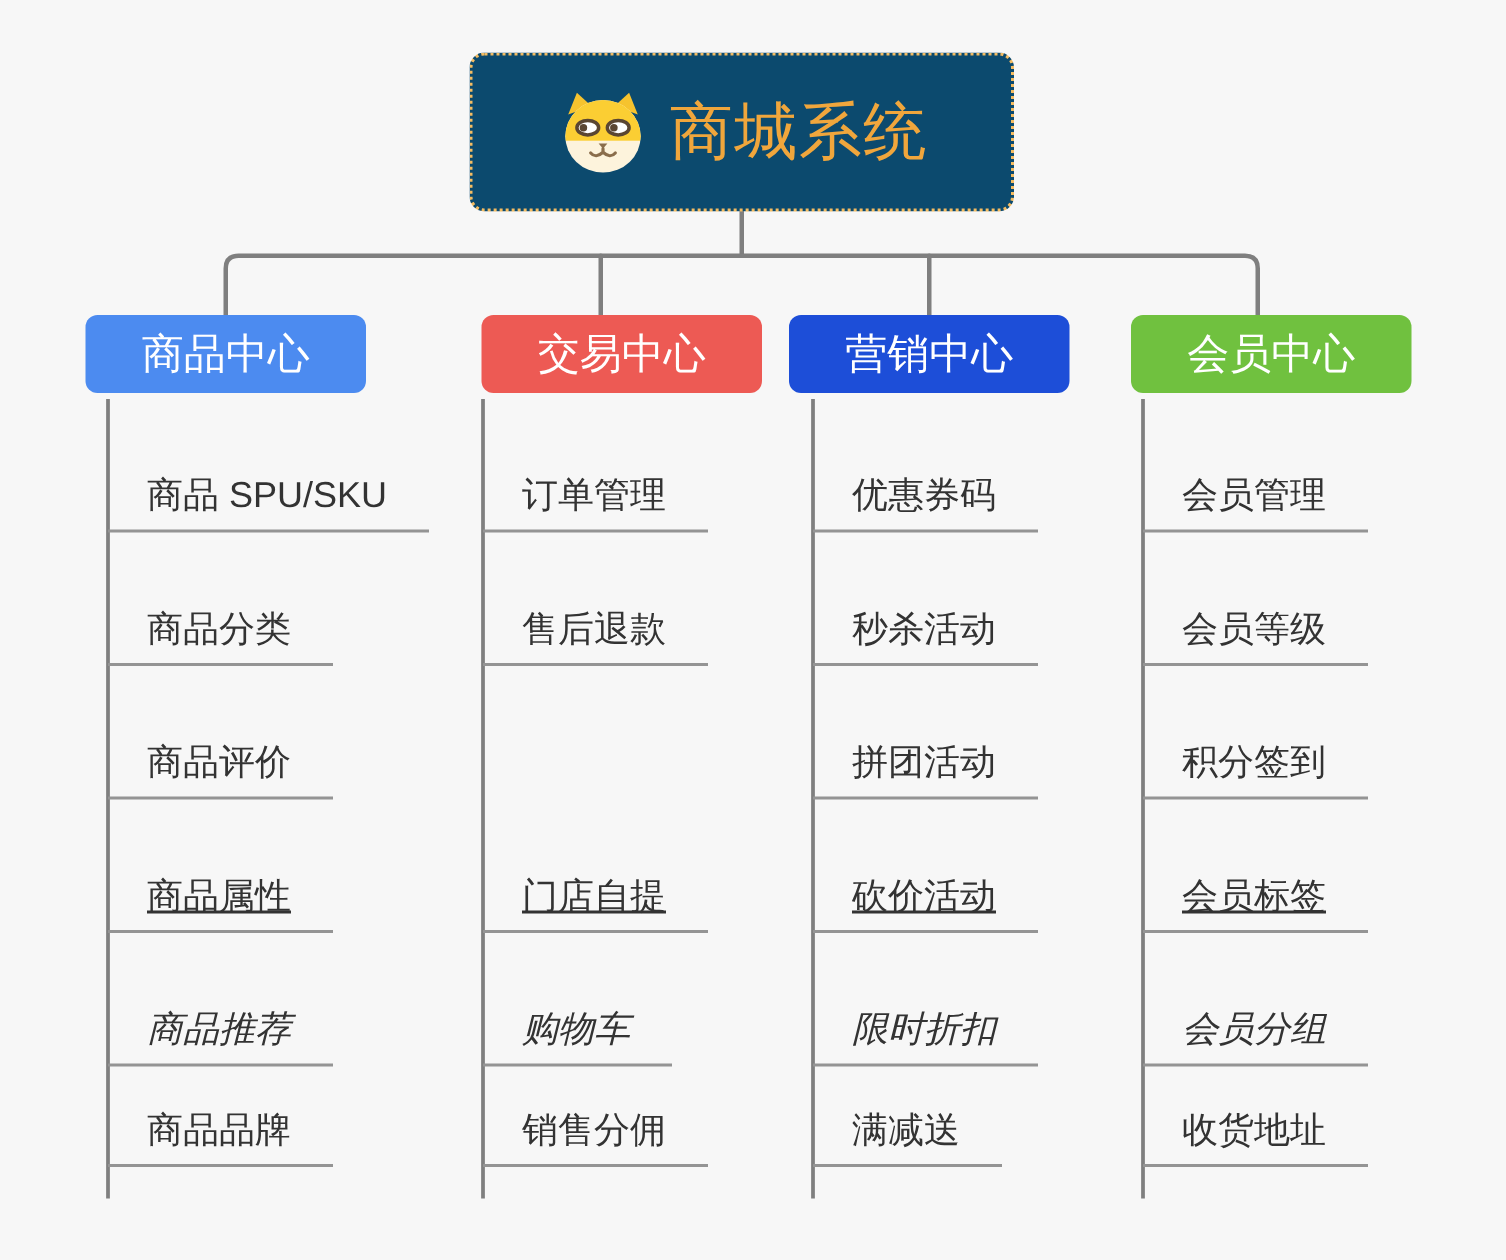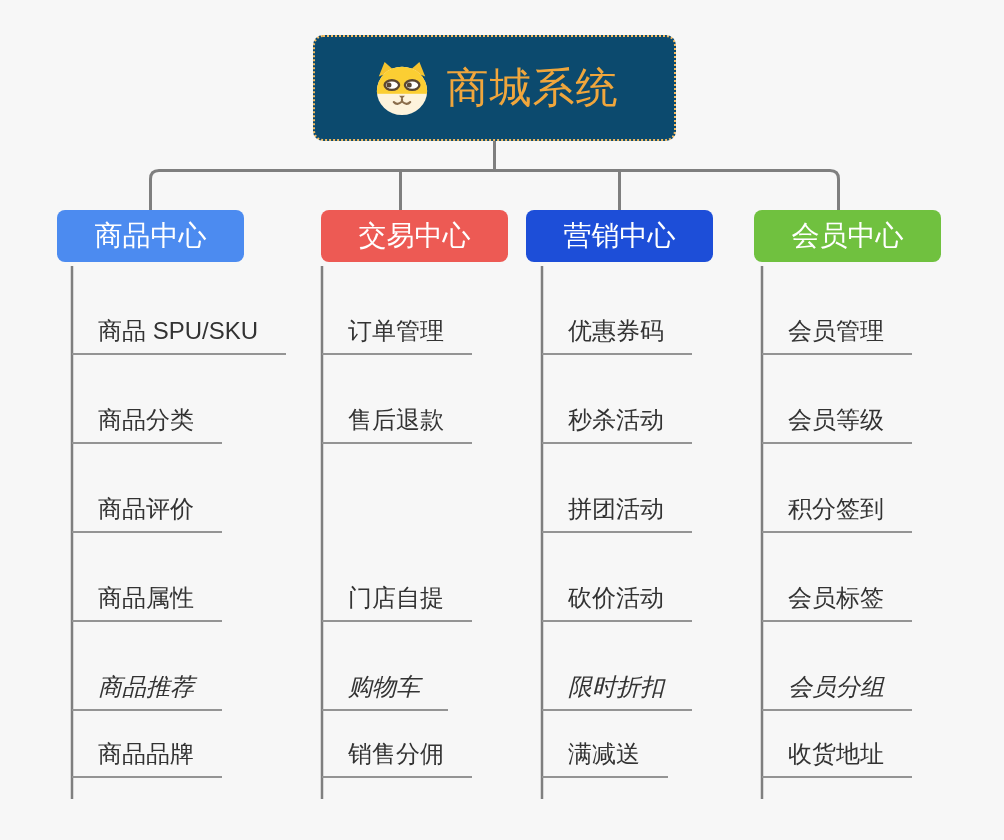--- a/index.html
+++ b/index.html
@@ -54,21 +54,21 @@
     position:absolute;left:0;
     padding:0 28px 8px 26px;
     border-bottom:2px solid #949494;
     font-size:24px;color:#333333;
     line-height:28px;white-space:nowrap;
     cursor:pointer;
   }
   .row-0{top:49px;text-align:center;}
   .row-1{top:138px;}
   .row-2{top:227px;}
-  .row-3{top:316px;}
+  .row-3{top:316px;text-decoration:underline;}
   .row-4{top:405px;font-style:italic;}
   .row-5{top:472px;}
 </style>
 </head>
 <body>
 
 <div class="canvas">
 
   <svg class="connectors" viewBox="0 0 1004 840" xmlns="http://www.w3.org/2000/svg">
     <g stroke="#7f7f7f" stroke-width="3" fill="none" stroke-linecap="round">

